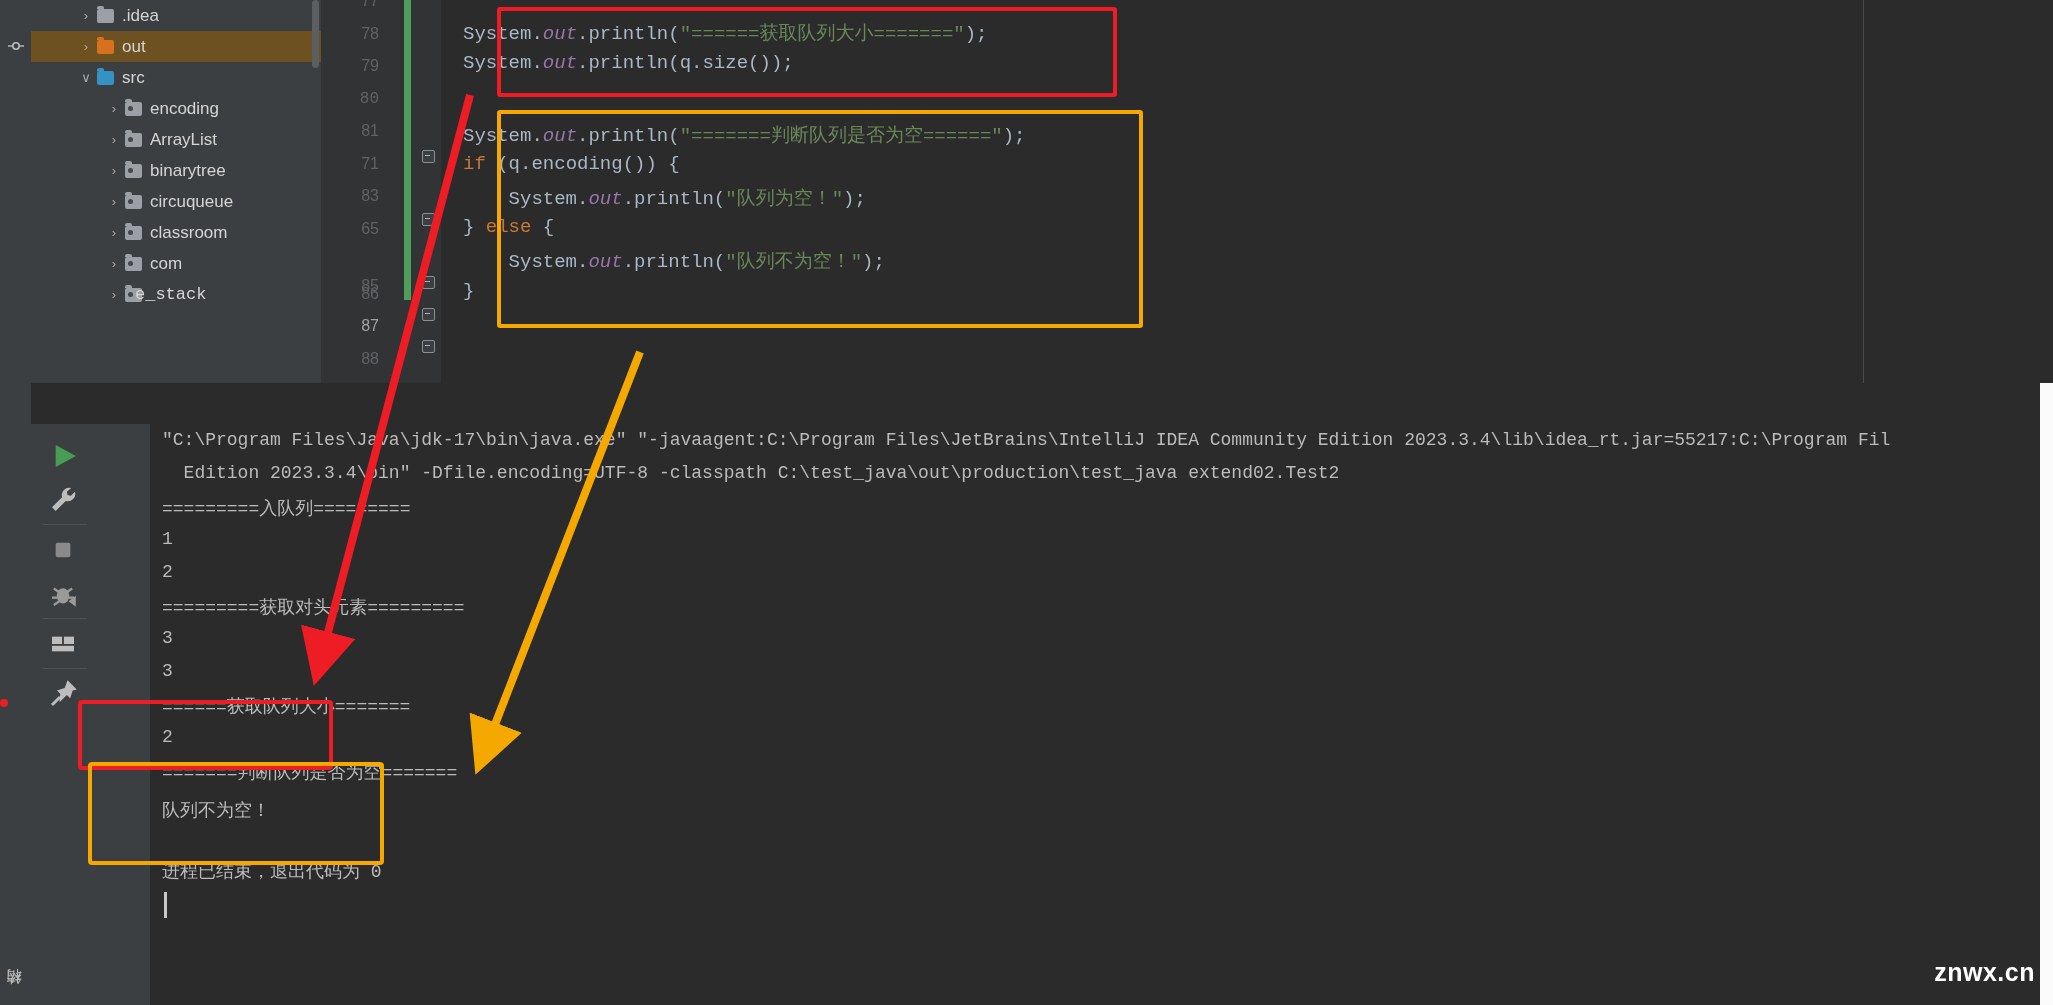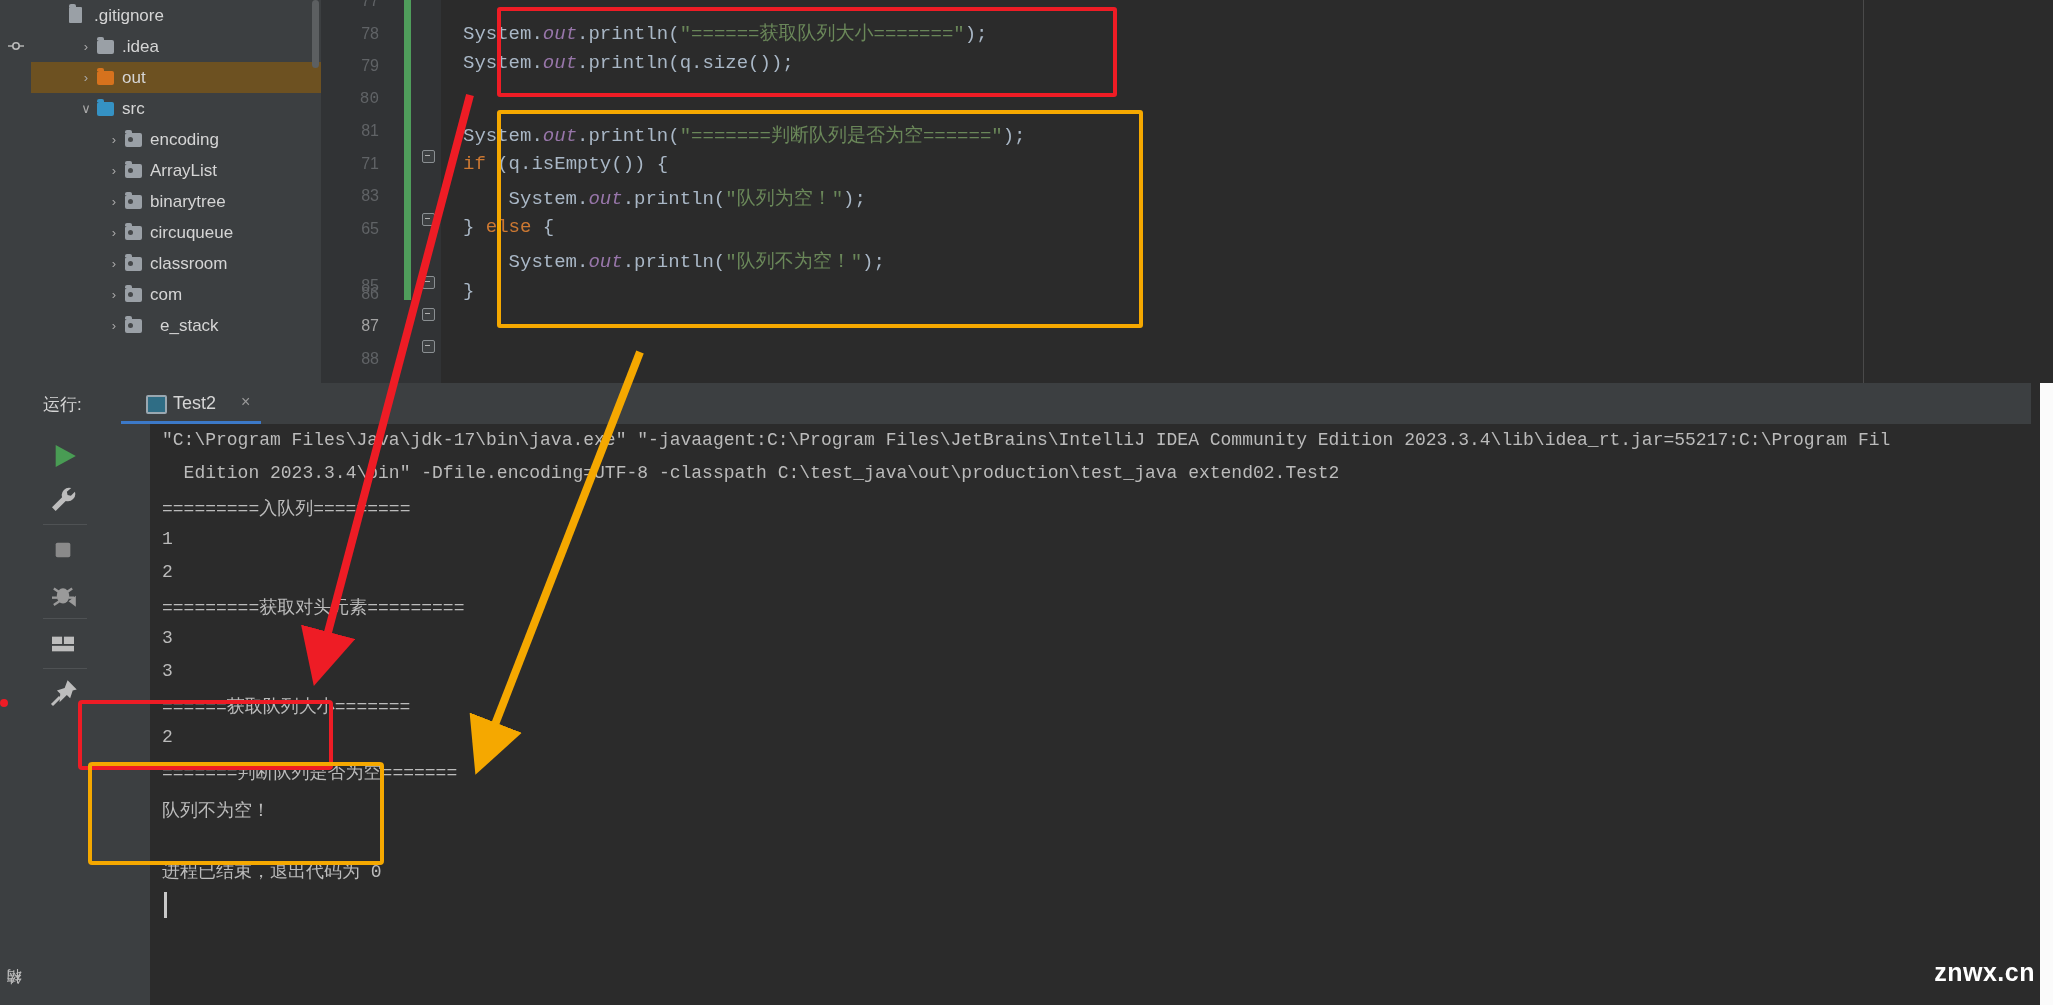--- a/index.html
+++ b/index.html
@@ -98,24 +98,20 @@
   #top-right-white{position:absolute;left:2040px;top:383px;width:13px;height:622px;background:#fbfbfb;}
 </style>
 </head>
 <body>
 
 <div id="top-region">
 
   <div id="tree">
     <div id="tree-rows">
         <div class="tree-row">
-          <span class="ficon fold-grey" style="left: 38px; height: 16px; width: 13px; top: 7px; background: rgb(154, 160, 166); border-radius: 1px;"></span>
-          <span class="flabel" style="left: 63px;">.gitignore</span>
-        </div>
-        <div class="tree-row">
           <span class="tw" style="left: 48px;">›</span>
           <span class="ficon fold-grey" style="left: 66px;"></span>
           <span class="flabel" style="left: 91px;">.idea</span>
         </div>
         <div class="tree-row sel">
           <span class="tw" style="left: 48px;">›</span>
           <span class="ficon fold-orange" style="left: 66px;"></span>
           <span class="flabel" style="left: 91px;">out</span>
         </div>
         <div class="tree-row">
@@ -149,21 +145,21 @@
           <span class="flabel" style="left: 119px;">classroom</span>
         </div>
         <div class="tree-row">
           <span class="tw" style="left: 76px;">›</span>
           <span class="ficon fold-pkg" style="left: 94px;"></span>
           <span class="flabel" style="left: 119px;">com</span>
         </div>
         <div class="tree-row">
           <span class="tw" style="left: 76px;">›</span>
           <span class="ficon fold-pkg" style="left: 94px;"></span>
-          <span class="flabel" style="left: 129px;">e_stack</span>
+          <span class="flabel" style="left: 104px; font-family: Liberation Mono, monospace;">e_stack</span>
         </div>
       </div>
     <div id="tree-scrollbar"></div>
   </div>
 
   <div id="gutter">
     <div id="vcs-stripe"></div>
     <div id="gutter-nums">
         <div class="lnum" style="top: -8px;">77</div>
         <div class="lnum" style="top: 24.5px;">78</div>
@@ -183,21 +179,21 @@
     <div class="fold-mark open" style="top:276px"></div>
     <div class="fold-mark open" style="top:308px"></div>
     <div class="fold-mark open" style="top:340px"></div>
   </div>
 
   <div id="editor">
     <div id="code-lines">
         <div class="cline mono" style="top: 20px; left: 22px;"><span class="tok-plain">System.</span><span class="tok-field">out</span><span class="tok-plain">.println(</span><span class="tok-str">"======获取队列大小======="</span><span class="tok-plain">);</span></div>
         <div class="cline mono" style="top: 52px; left: 22px;"><span class="tok-plain">System.</span><span class="tok-field">out</span><span class="tok-plain">.println(q.size());</span></div>
         <div class="cline mono" style="top: 122px; left: 22px;"><span class="tok-plain">System.</span><span class="tok-field">out</span><span class="tok-plain">.println(</span><span class="tok-str">"=======判断队列是否为空======"</span><span class="tok-plain">);</span></div>
-        <div class="cline mono" style="top: 153px; left: 22px;"><span class="tok-kw">if</span><span class="tok-plain"> (q.isEmpty()) {</span></div>
+        <div class="cline mono" style="top: 153px; left: 22px;"><span class="tok-kw">if</span><span class="tok-plain"> (q.encoding()) {</span></div>
         <div class="cline mono" style="top: 185px; left: 22px;"><span class="tok-plain">    System.</span><span class="tok-field">out</span><span class="tok-plain">.println(</span><span class="tok-str">"队列为空！"</span><span class="tok-plain">);</span></div>
         <div class="cline mono" style="top: 216px; left: 22px;"><span class="tok-plain">} </span><span class="tok-kw">else</span><span class="tok-plain"> {</span></div>
         <div class="cline mono" style="top: 248px; left: 22px;"><span class="tok-plain">    System.</span><span class="tok-field">out</span><span class="tok-plain">.println(</span><span class="tok-str">"队列不为空！"</span><span class="tok-plain">);</span></div>
         <div class="cline mono" style="top: 280px; left: 22px;"><span class="tok-plain">}</span></div>
       </div>
     <div id="indent-guide-1"></div>
     <div id="indent-guide-2"></div>
   </div>
 
   <div id="edit-right">
@@ -213,29 +209,20 @@
   <svg class="strip-icon" style="top:38px" viewBox="0 0 16 16">
     <line x1="0" y1="8" x2="5" y2="8" stroke="#bbb" stroke-width="1.4"></line>
     <line x1="11" y1="8" x2="16" y2="8" stroke="#bbb" stroke-width="1.4"></line>
     <circle cx="8" cy="8" r="3.2" fill="none" stroke="#bbb" stroke-width="1.6"></circle>
   </svg>
   <div id="vtab-structure" class="vtab">结构</div>
 </div>
 
 <div id="runwin">
 
-  <div id="run-header">
-    <div id="run-label">运行:</div>
-    <div id="run-tab">
-      <div id="run-tab-icon"></div>
-      <div id="run-tab-label">Test2</div>
-      <div id="run-tab-close">×</div>
-    </div>
-    <div id="run-tab-underline"></div>
-  </div>
 
   <div id="run-toolbar">
     <div class="tb-btn" style="left:10px;top:10px">
       <svg viewBox="0 0 24 24" width="44" height="44">
           <polygon points="8,6 19,12 8,18" fill="#499c54"></polygon>
         </svg>
     </div>
     <div class="tb-btn" style="left:10px;top:54px">
       <svg viewBox="0 0 24 24" width="44" height="44">
         <path d="M16.5 5.5a4 4 0 0 0-5 5L6 16l2 2 5.5-5.5a4 4 0 0 0 5-5l-2.2 2.2-1.8-.4-.4-1.8z" fill="#bdbdbd"></path>

